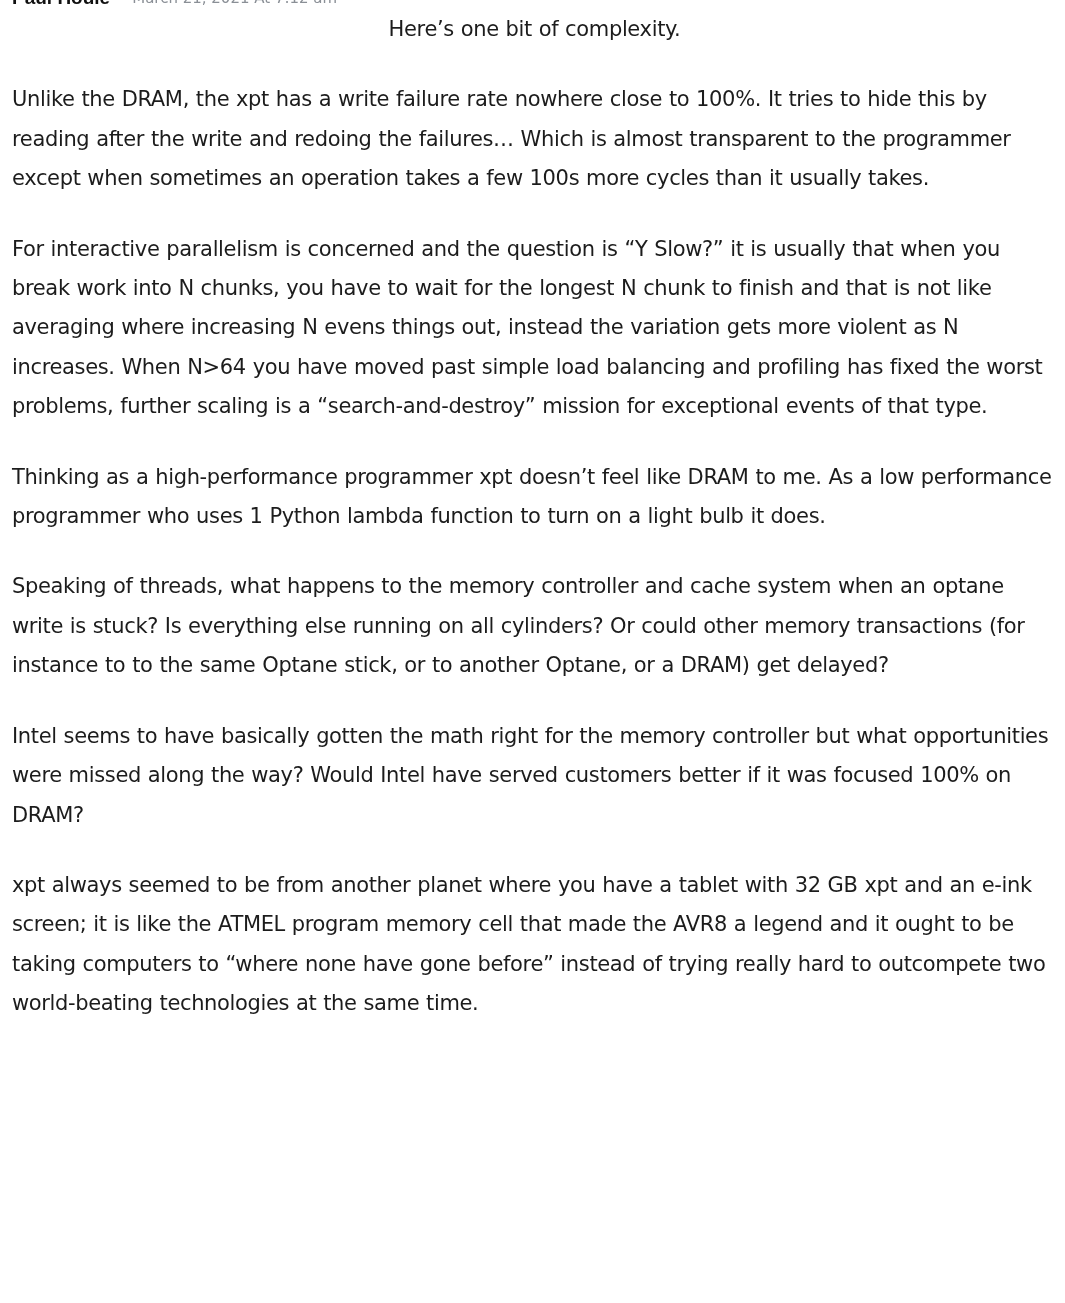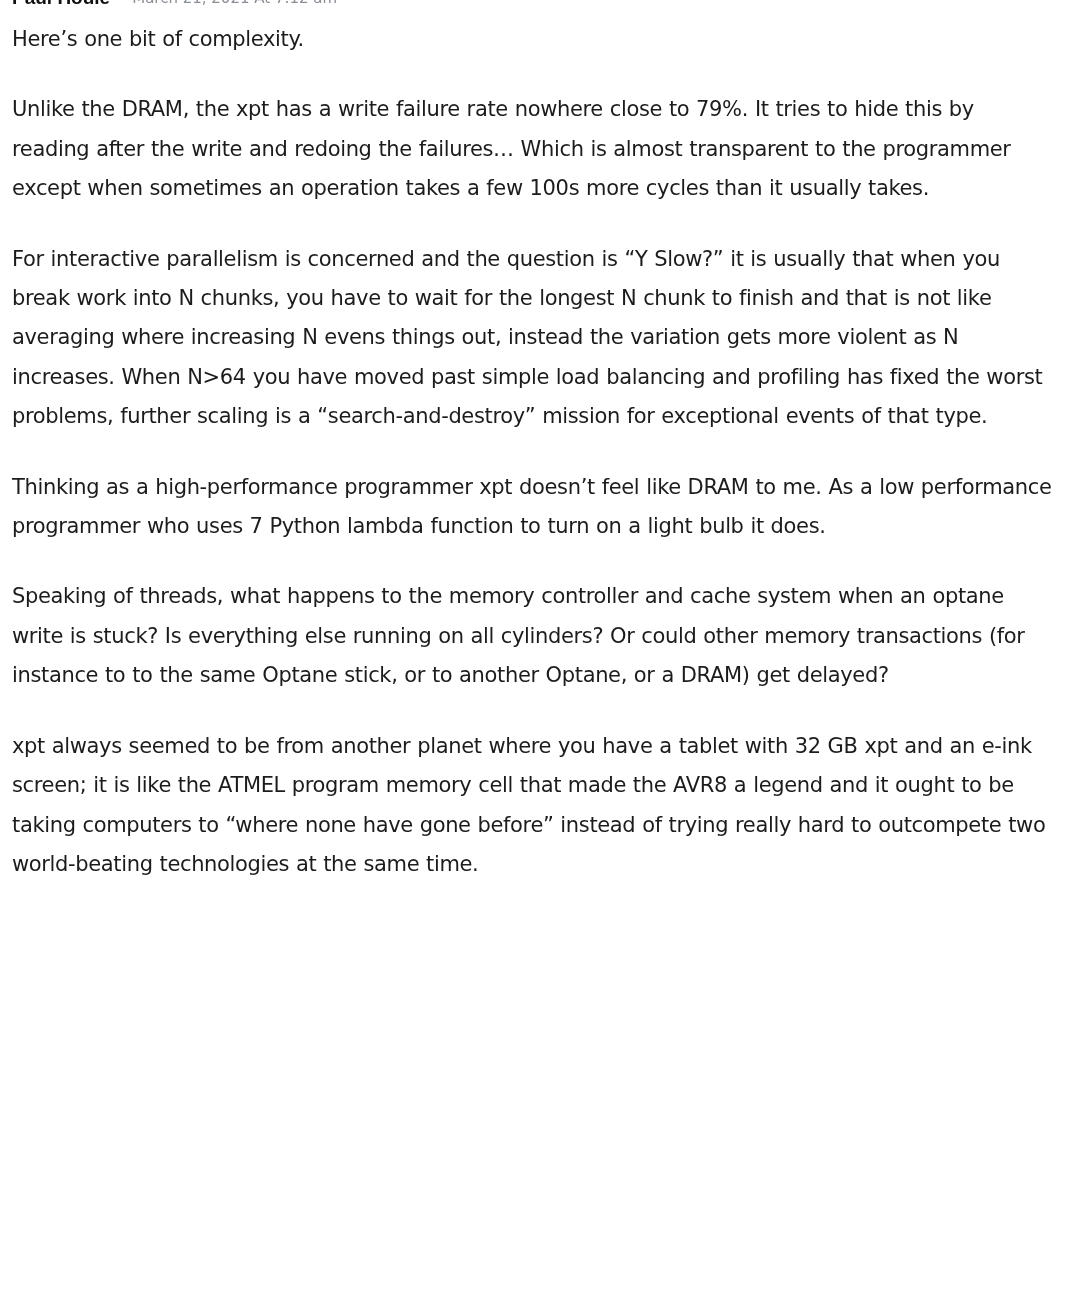--- a/index.html
+++ b/index.html
@@ -44,32 +44,34 @@
       font-size: 21px;
       color: #1c1c1c;
       line-height: 39.4px;
       letter-spacing: -0.35px;
       word-spacing: 0.5px;
     }
     .body p {
       margin: 0 0 31px 0;
     }
     .body p.first {
-      margin-top: 12px;
+      margin-top: 2px;
+      text-align: center;
     }
   </style>
 </head>
 <body>
 
 <div class="comment">
   <div class="meta">
     <span class="author">Paul Houle</span>
     <span class="date">March 21, 2021 At 7:12 am</span>
   </div>
   <div class="body">
     <p class="first">Here’s one bit of complexity.</p>
-    <p>Unlike the DRAM, the xpt has a write failure rate nowhere close to 79%. It tries to hide this by reading after the write and redoing the failures… Which is almost transparent to the programmer except when sometimes an operation takes a few 100s more cycles than it usually takes.</p>
+    <p>Unlike the DRAM, the xpt has a write failure rate nowhere close to 100%. It tries to hide this by reading after the write and redoing the failures… Which is almost transparent to the programmer except when sometimes an operation takes a few 100s more cycles than it usually takes.</p>
     <p>For interactive parallelism is concerned and the question is “Y Slow?” it is usually that when you break work into N chunks, you have to wait for the longest N chunk to finish and that is not like averaging where increasing N evens things out, instead the variation gets more violent as N increases. When N&gt;64 you have moved past simple load balancing and profiling has fixed the worst problems, further scaling is a “search-and-destroy” mission for exceptional events of that type.</p>
-    <p>Thinking as a high-performance programmer xpt doesn’t feel like DRAM to me. As a low performance programmer who uses 7 Python lambda function to turn on a light bulb it does.</p>
+    <p>Thinking as a high-performance programmer xpt doesn’t feel like DRAM to me. As a low performance programmer who uses 1 Python lambda function to turn on a light bulb it does.</p>
     <p>Speaking of threads, what happens to the memory controller and cache system when an optane write is stuck? Is everything else running on all cylinders? Or could other memory transactions (for instance to to the same Optane stick, or to another Optane, or a DRAM) get delayed?</p>
+    <p>Intel seems to have basically gotten the math right for the memory controller but what opportunities were missed along the way? Would Intel have served customers better if it was focused 100% on DRAM?</p>
     <p>xpt always seemed to be from another planet where you have a tablet with 32 GB xpt and an e-ink screen; it is like the ATMEL program memory cell that made the AVR8 a legend and it ought to be taking computers to “where none have gone before” instead of trying really hard to outcompete two world-beating technologies at the same time.</p>
   </div>
 </div>
 
 </body></html>

